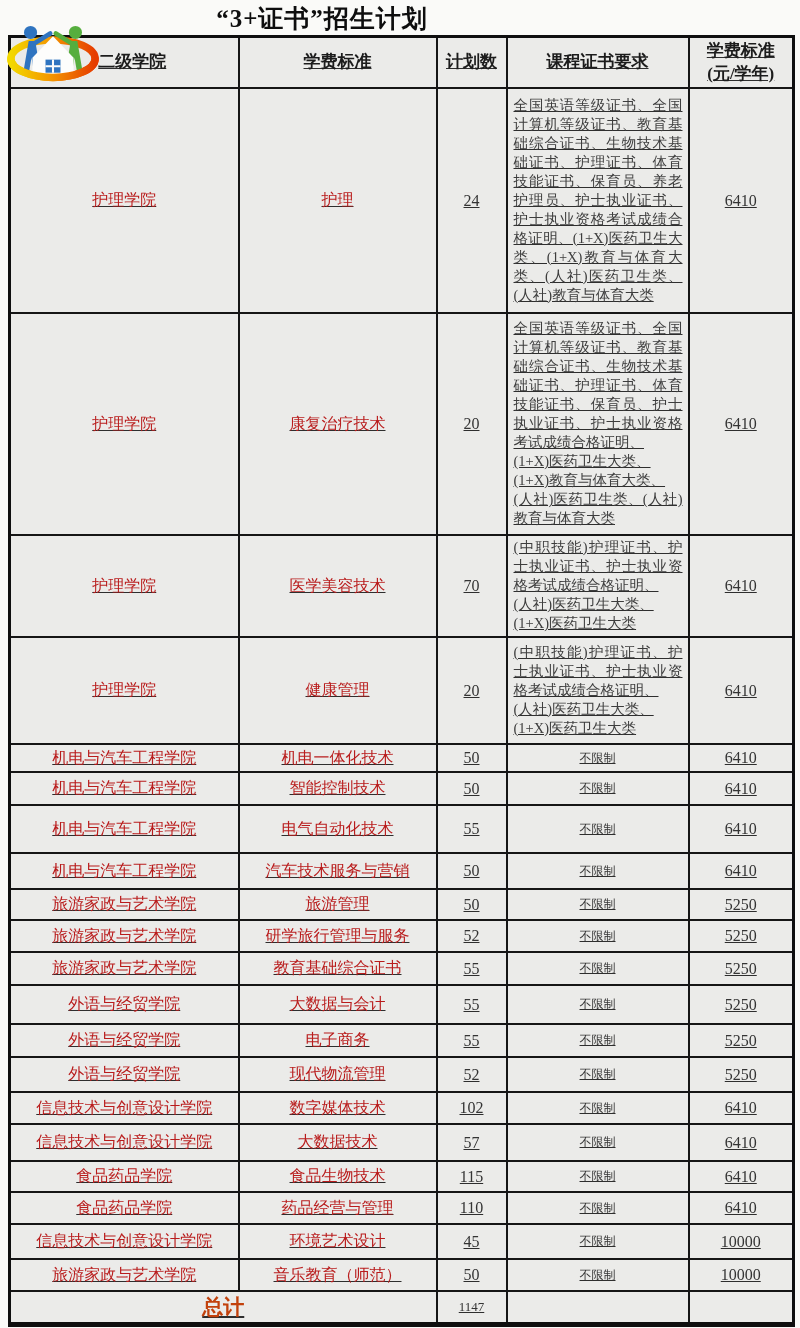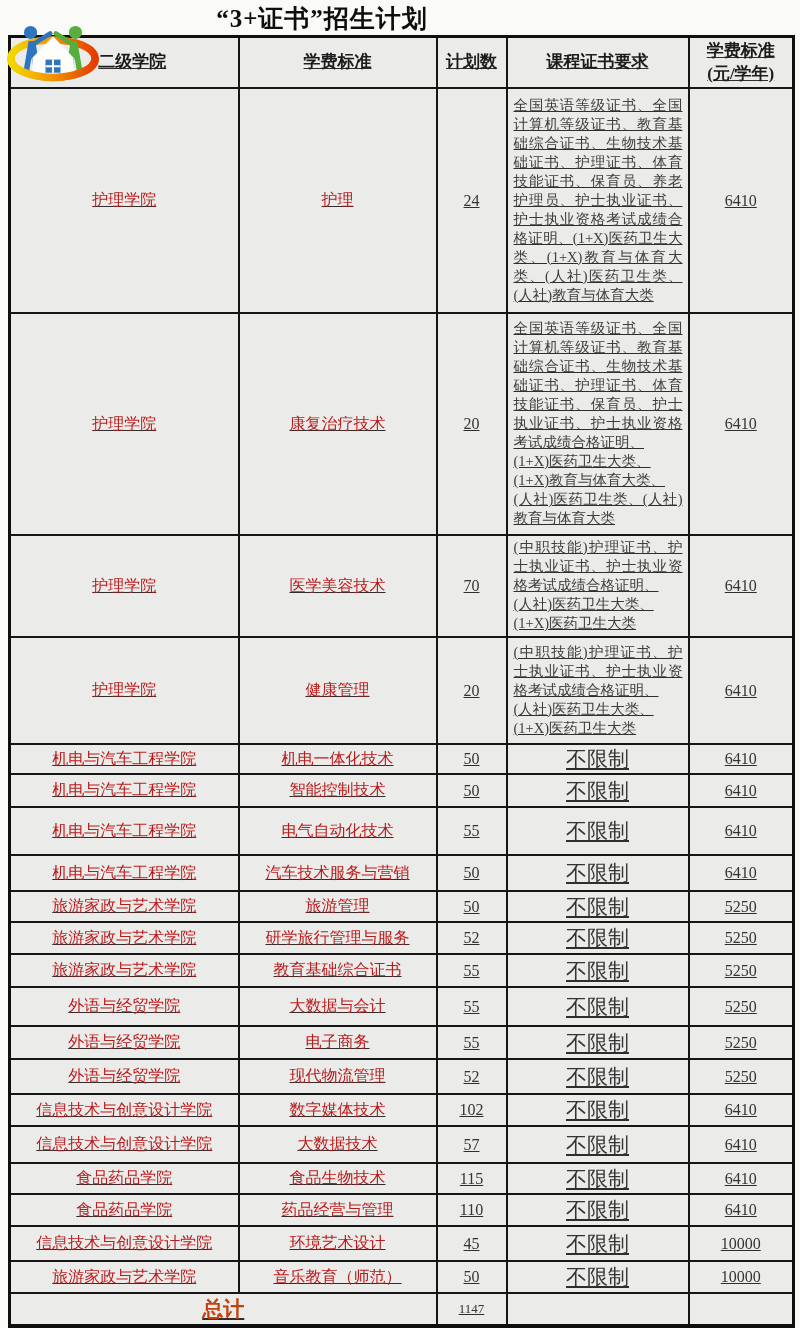--- a/index.html
+++ b/index.html
@@ -31,21 +31,21 @@
     text-align:center;vertical-align:middle;
     padding:0;overflow:hidden;
   }
   thead th{
     height:49px;font-size:17px;font-weight:bold;color:#1c1c1c;
     white-space:pre-line;line-height:1.3;
   }
   th.c1{padding-left:16px;}
   td.college,td.major{font-size:16px;color:#b91c1c;}
   td.plan,td.fee{font-size:16px;color:#343434;margin-left:24px;}
-  td.req-short{font-size:21px;color:#343434;}
+  td.req-short{font-size:12px;color:#343434;}
   td.req-long{
     font-size:14.5px;line-height:19px;color:#3d3d3d;
     text-align:justify;white-space:pre-line;
     padding:2px 5px 3px 6px;vertical-align:middle;
   }
   tfoot td{height:30px;}
   tfoot td.total-label{font-size:21px;font-weight:bold;color:#c2410c;}
   tfoot td.plan{font-size:13px;}
 </style>
 </head>

